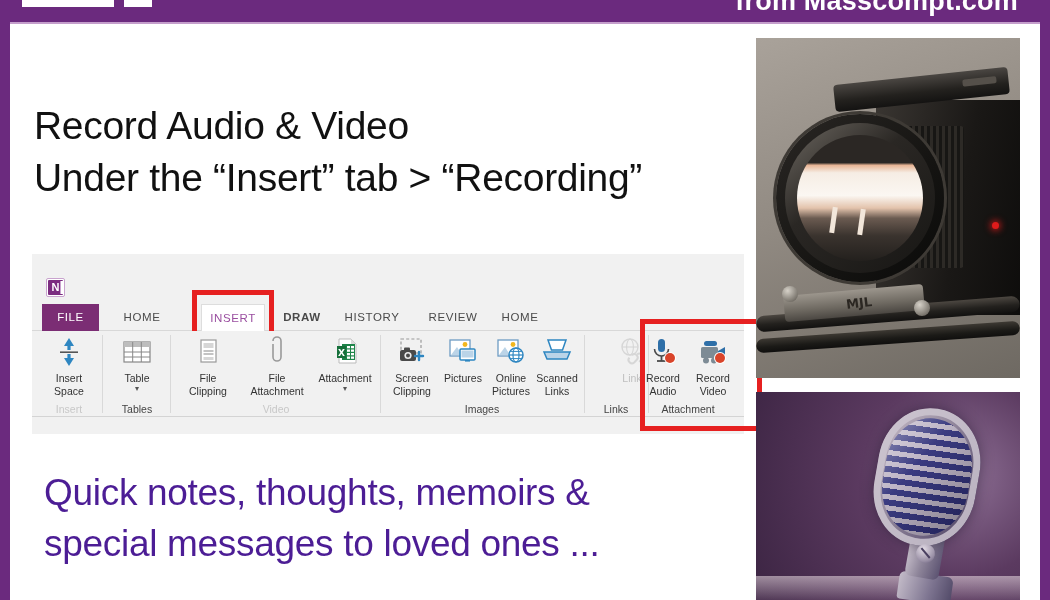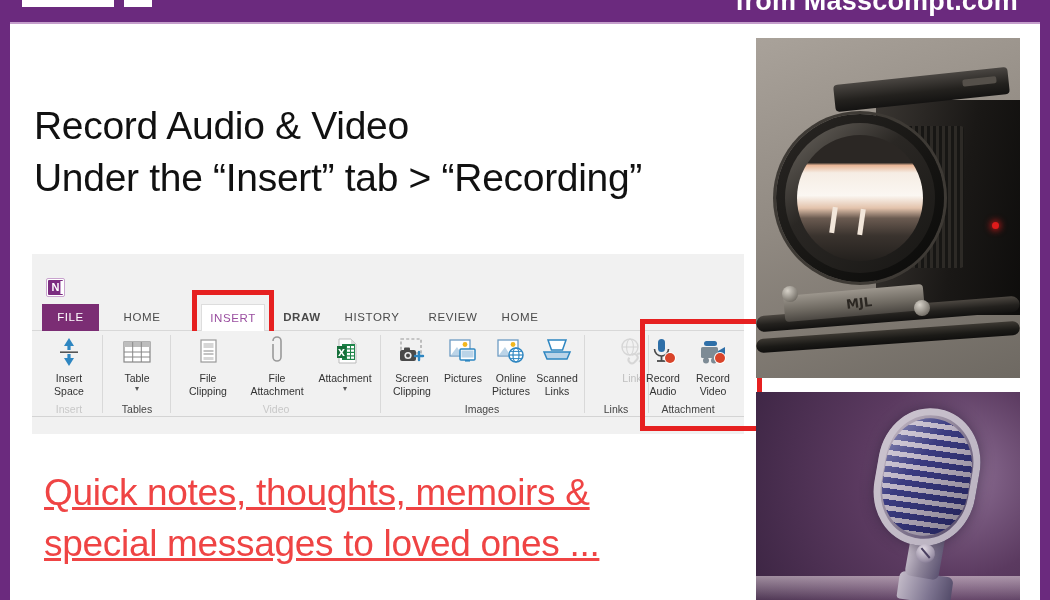--- a/index.html
+++ b/index.html
@@ -74,25 +74,24 @@
   }
 
   #subtitle-block {
     position: absolute;
     left: 34px;
     top: 443px;
     width: 710px;
   }
   .subtitle-line {
     font-size: 37px;
-    color: #ef4444;
+    color: #4c1d95;
     line-height: 51px;
     white-space: nowrap;
     letter-spacing: -0.3px;
-    text-decoration: underline;
   }
 
   
   #ribbon-shot {
     position: absolute;
     left: 22px;
     top: 230px;
     width: 712px;
     height: 180px;
     background: #F1F1F1;

